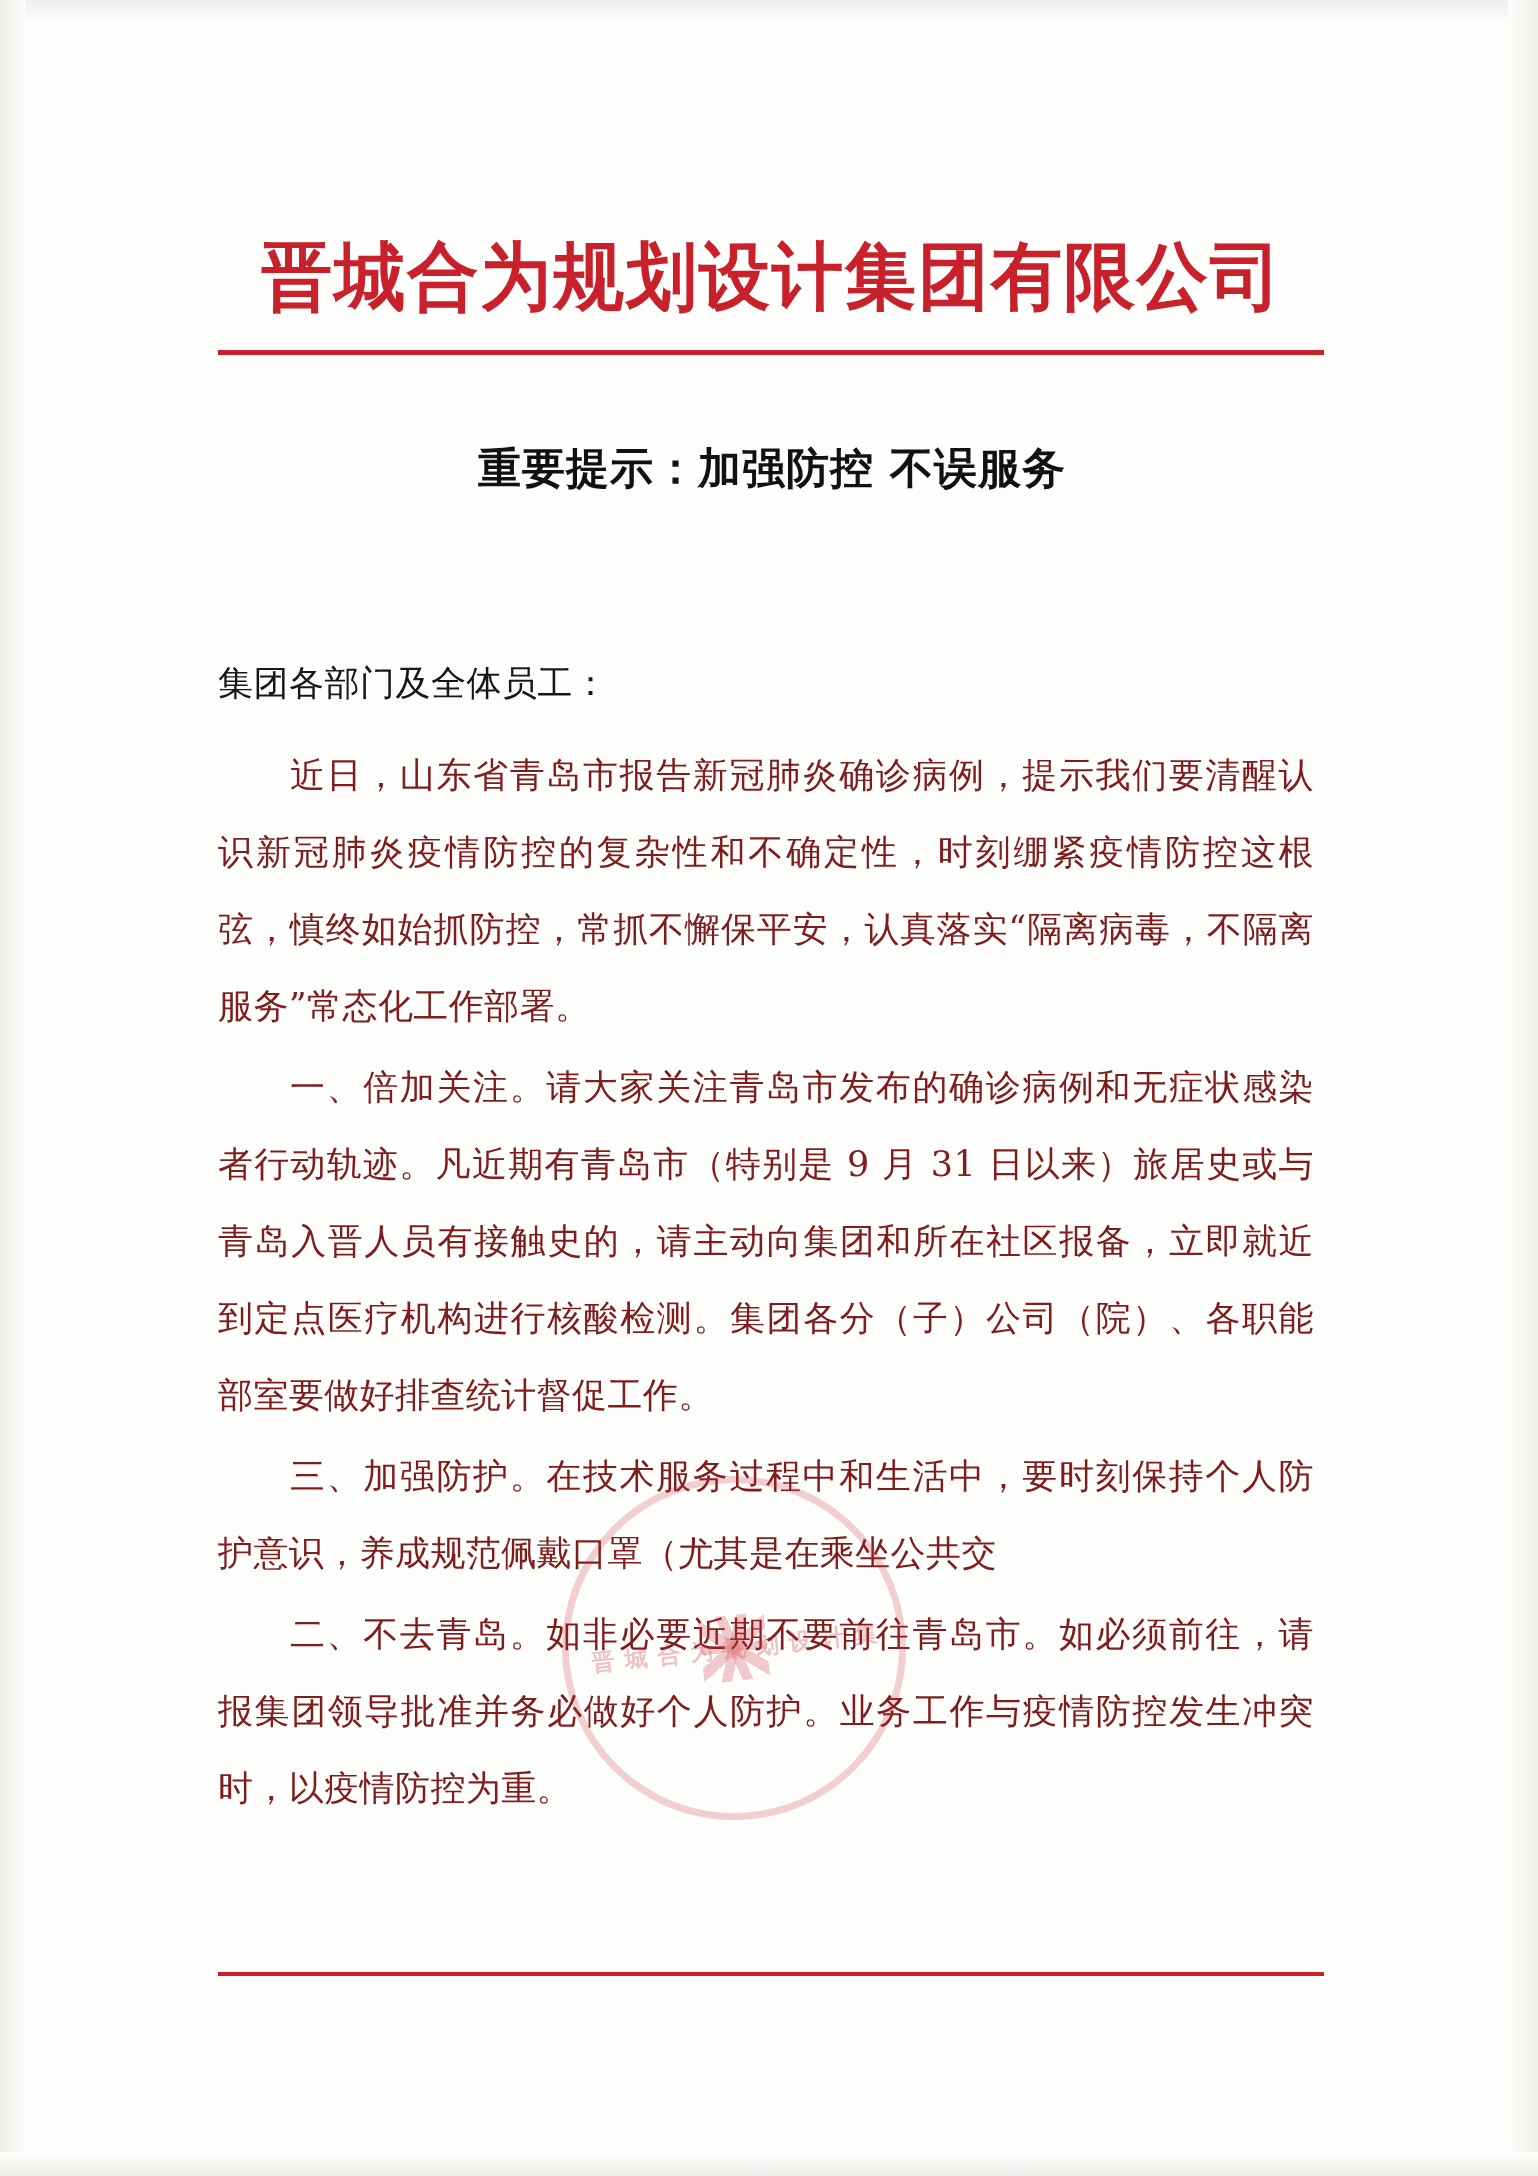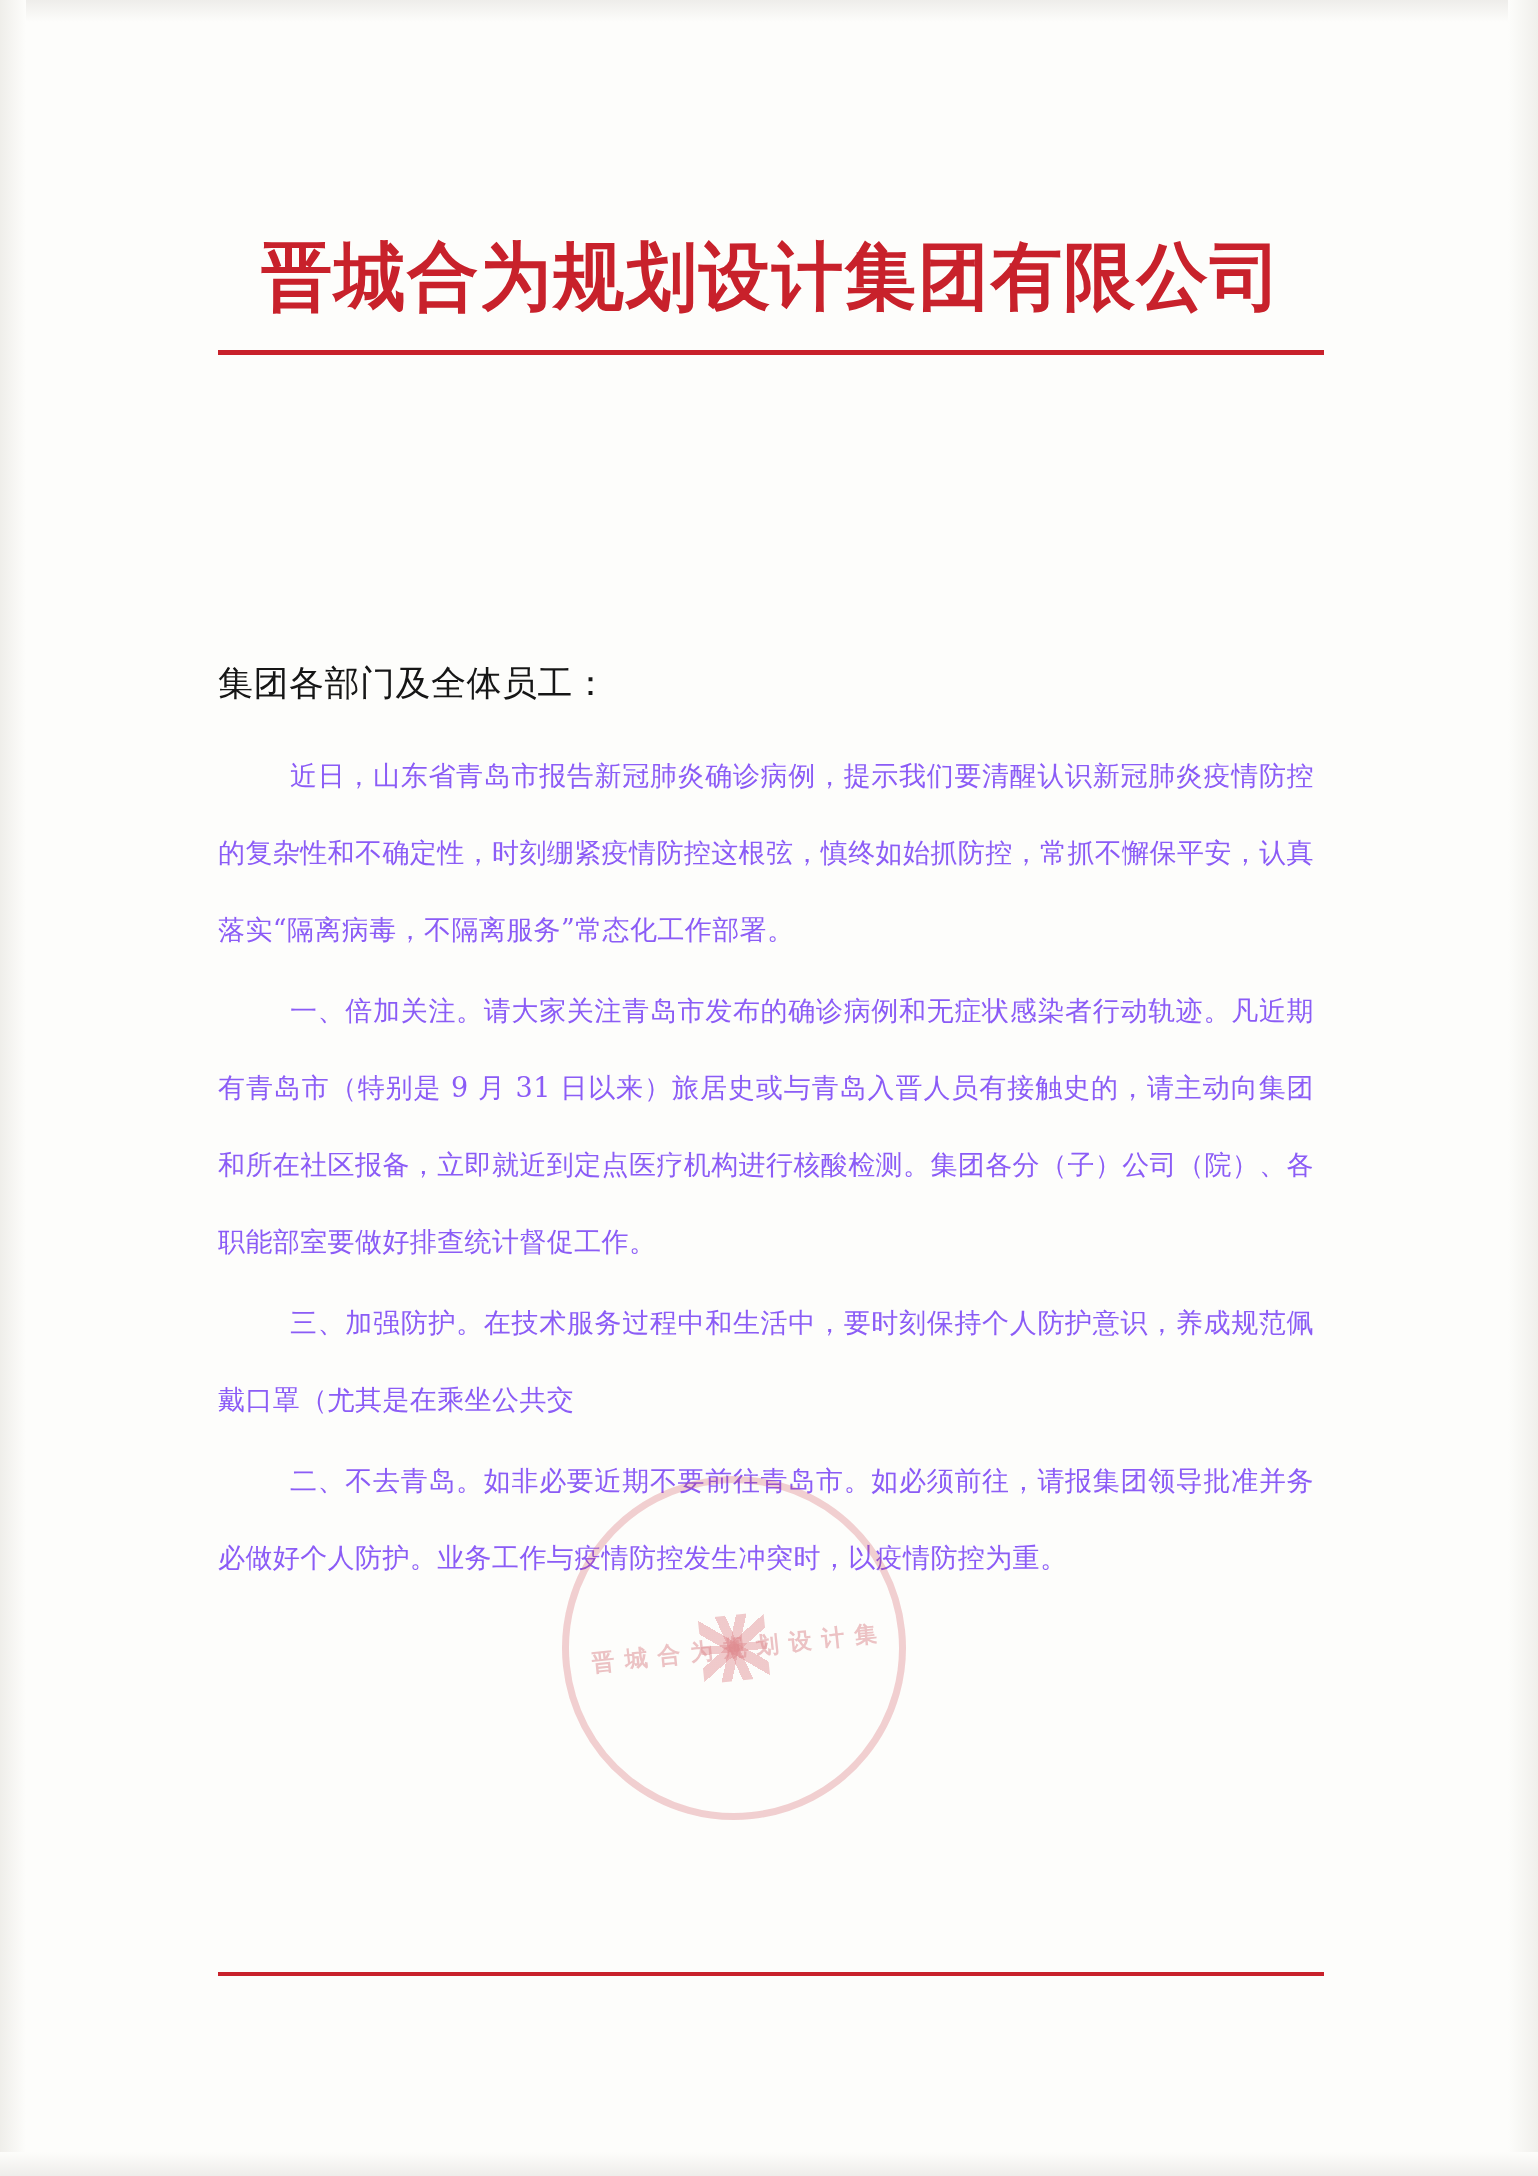--- a/index.html
+++ b/index.html
@@ -102,26 +102,26 @@
     width: 1096px;
   }
   .salutation {
     font-size: 35px;
     line-height: 1.0;
     margin-bottom: 36px;
     color: #161616;
     letter-spacing: 0.5px;
   }
   .para {
-    font-size: 27px;
+    font-size: 35px;
     line-height: 77px;
     text-align: justify;
     text-justify: inter-ideograph;
     text-indent: 72px;
-    color: #8b5cf6;
+    color: #7f1d1d;
     letter-spacing: 0.4px;
     margin: 0 0 4px 0;
   }
 
   
   .seal {
     position: absolute;
     left: 370px;
     top: 1476px;
     width: 330px;
@@ -180,20 +180,21 @@
   <div class="paper-edge-right"></div>
   <div class="paper-edge-bottom"></div>
 
   <div class="content">
 
     <div class="letterhead">
       <div class="letterhead-title">晋城合为规划设计集团有限公司</div>
       <div class="letterhead-rule"></div>
     </div>
 
+    <div class="doc-heading">重要提示：加强防控  不误服务</div>
 
     <div class="body-block">
       <div class="salutation">集团各部门及全体员工：</div>
 
       <p class="para">近日，山东省青岛市报告新冠肺炎确诊病例，提示我们要清醒认识新冠肺炎疫情防控的复杂性和不确定性，时刻绷紧疫情防控这根弦，慎终如始抓防控，常抓不懈保平安，认真落实“隔离病毒，不隔离服务”常态化工作部署。</p>
       <p class="para">一、倍加关注。请大家关注青岛市发布的确诊病例和无症状感染者行动轨迹。凡近期有青岛市（特别是 9 月 31 日以来）旅居史或与青岛入晋人员有接触史的，请主动向集团和所在社区报备，立即就近到定点医疗机构进行核酸检测。集团各分（子）公司（院）、各职能部室要做好排查统计督促工作。</p>
       <p class="para">三、加强防护。在技术服务过程中和生活中，要时刻保持个人防护意识，养成规范佩戴口罩（尤其是在乘坐公共交</p>
       <p class="para">二、不去青岛。如非必要近期不要前往青岛市。如必须前往，请报集团领导批准并务必做好个人防护。业务工作与疫情防控发生冲突时，以疫情防控为重。</p>
     </div>
 

